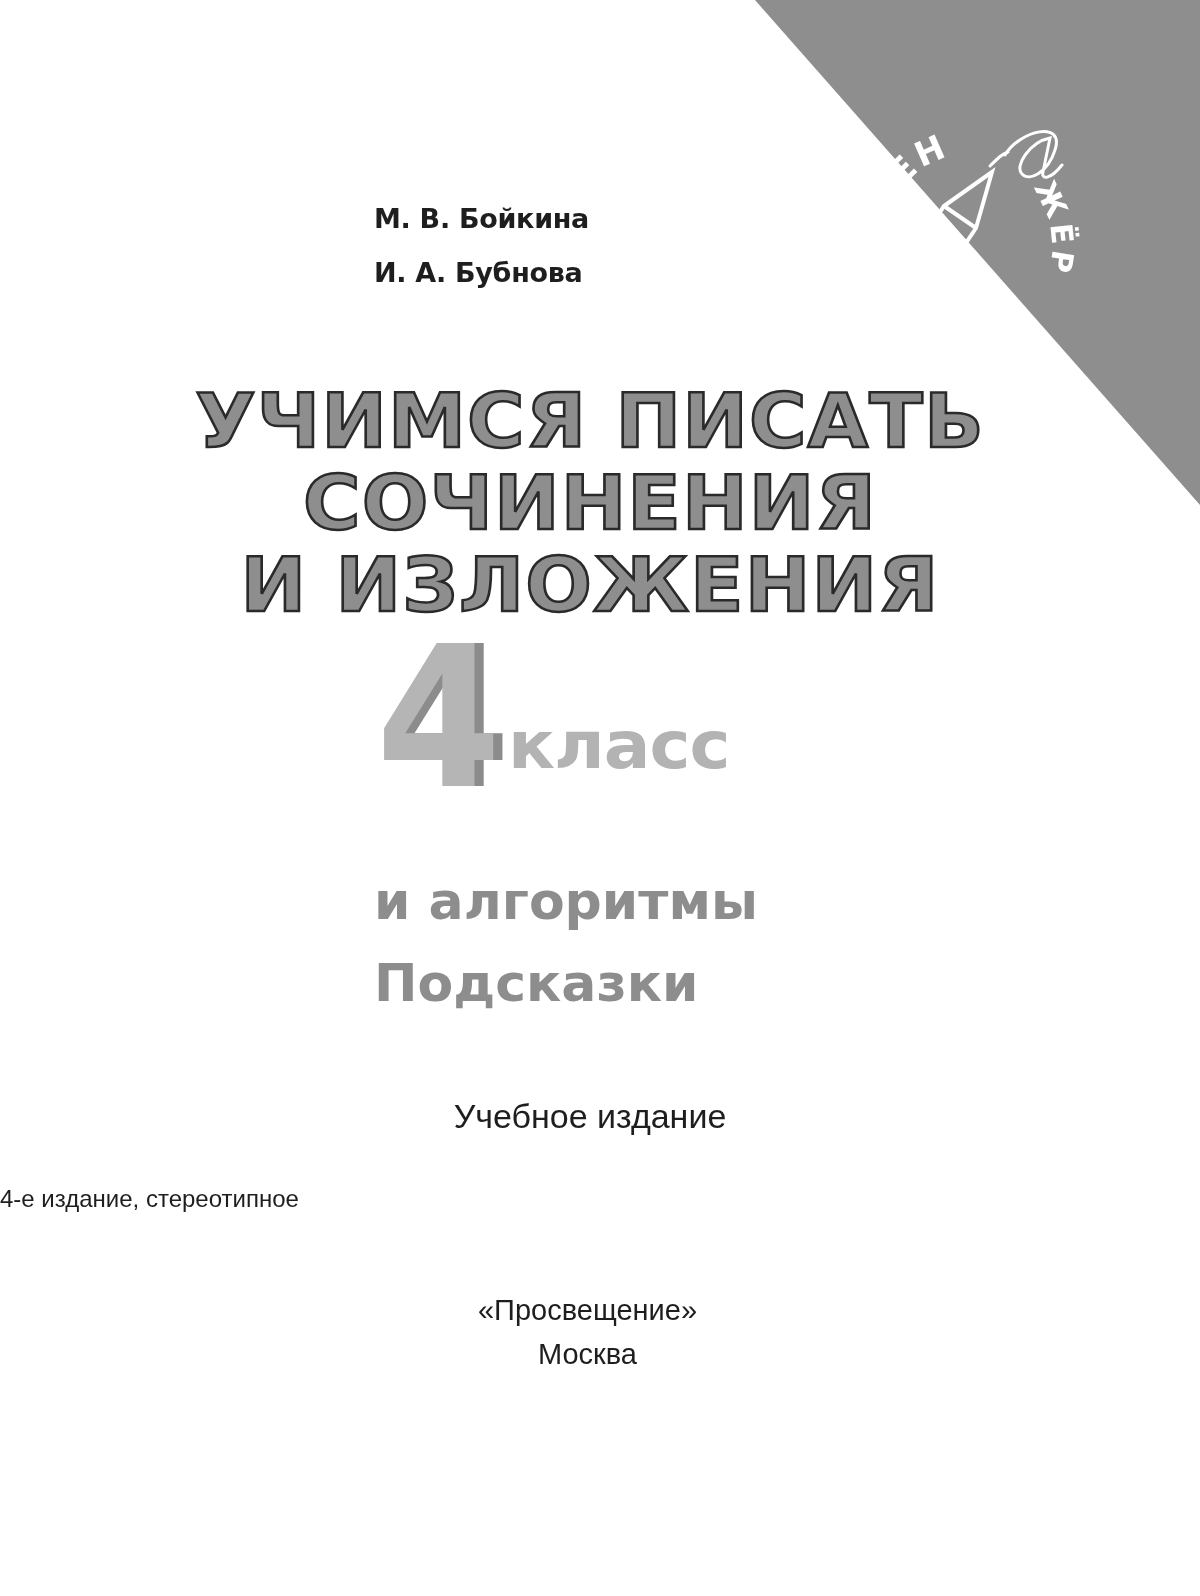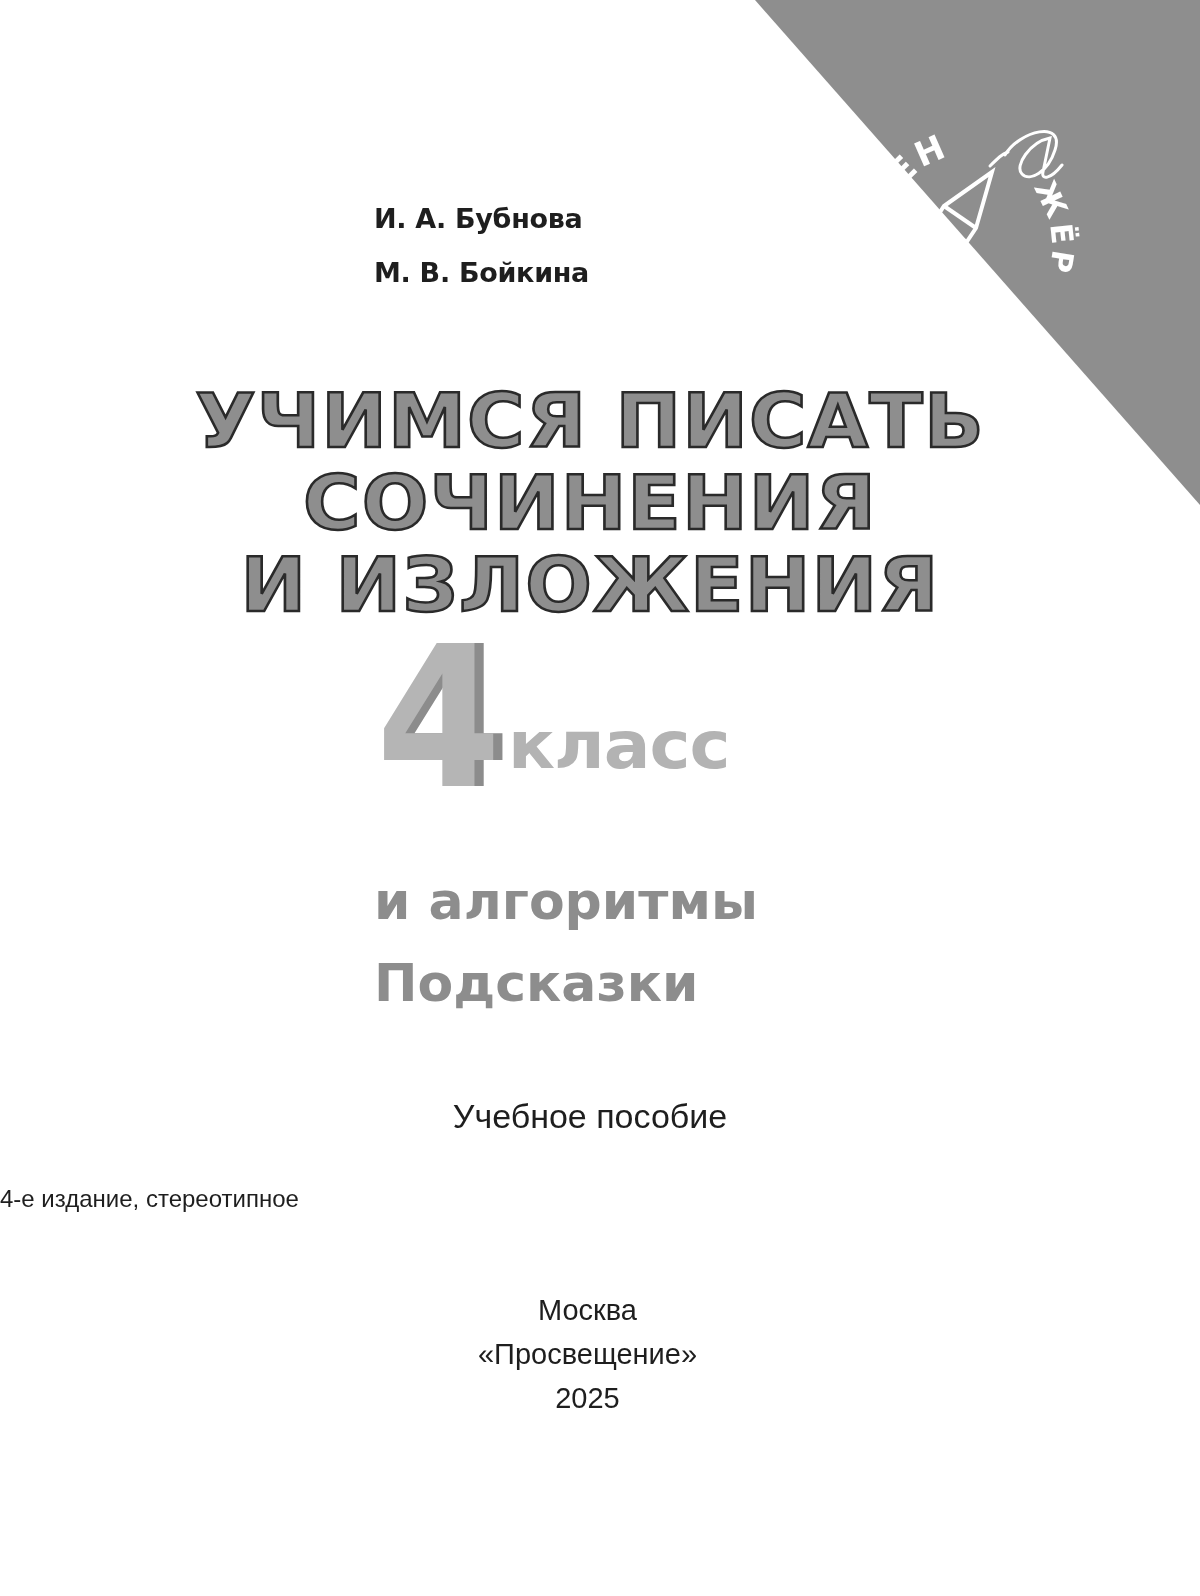--- a/index.html
+++ b/index.html
@@ -107,41 +107,40 @@
 
   <g fill="none" stroke="#ffffff" stroke-width="4" stroke-linejoin="miter">
     <polygon points="152,62 136,118 112,154 82,130 104,96"></polygon>
     <line x1="104" y1="96" x2="136" y2="118"></line>
     <line x1="96" y1="107" x2="126" y2="132"></line>
     <line x1="88" y1="118" x2="116" y2="143"></line>
   </g>
 </svg>
 
 <div class="authors">
+  <div>М. В. Бойкина</div>
   <div>И. А. Бубнова</div>
-  <div>М. В. Бойкина</div>
 </div>
 
 <div class="main-title">
   <div>УЧИМСЯ ПИСАТЬ</div>
   <div>СОЧИНЕНИЯ</div>
   <div>И ИЗЛОЖЕНИЯ</div>
 </div>
 
 <div class="grade">
   <span class="grade-num">4</span>
   <span class="grade-word">класс</span>
 </div>
 
 <div class="subtitle">
   <div>и алгоритмы</div>
   <div>Подсказки</div>
 </div>
 
-<div class="kind">Учебное пособие</div>
+<div class="kind">Учебное издание</div>
 
 <div class="edition">4-е издание, стереотипное</div>
 
 <div class="imprint">
+  <div>«Просвещение»</div>
   <div>Москва</div>
-  <div>«Просвещение»</div>
-  <div>2025</div>
 </div>
 
 </body></html>

